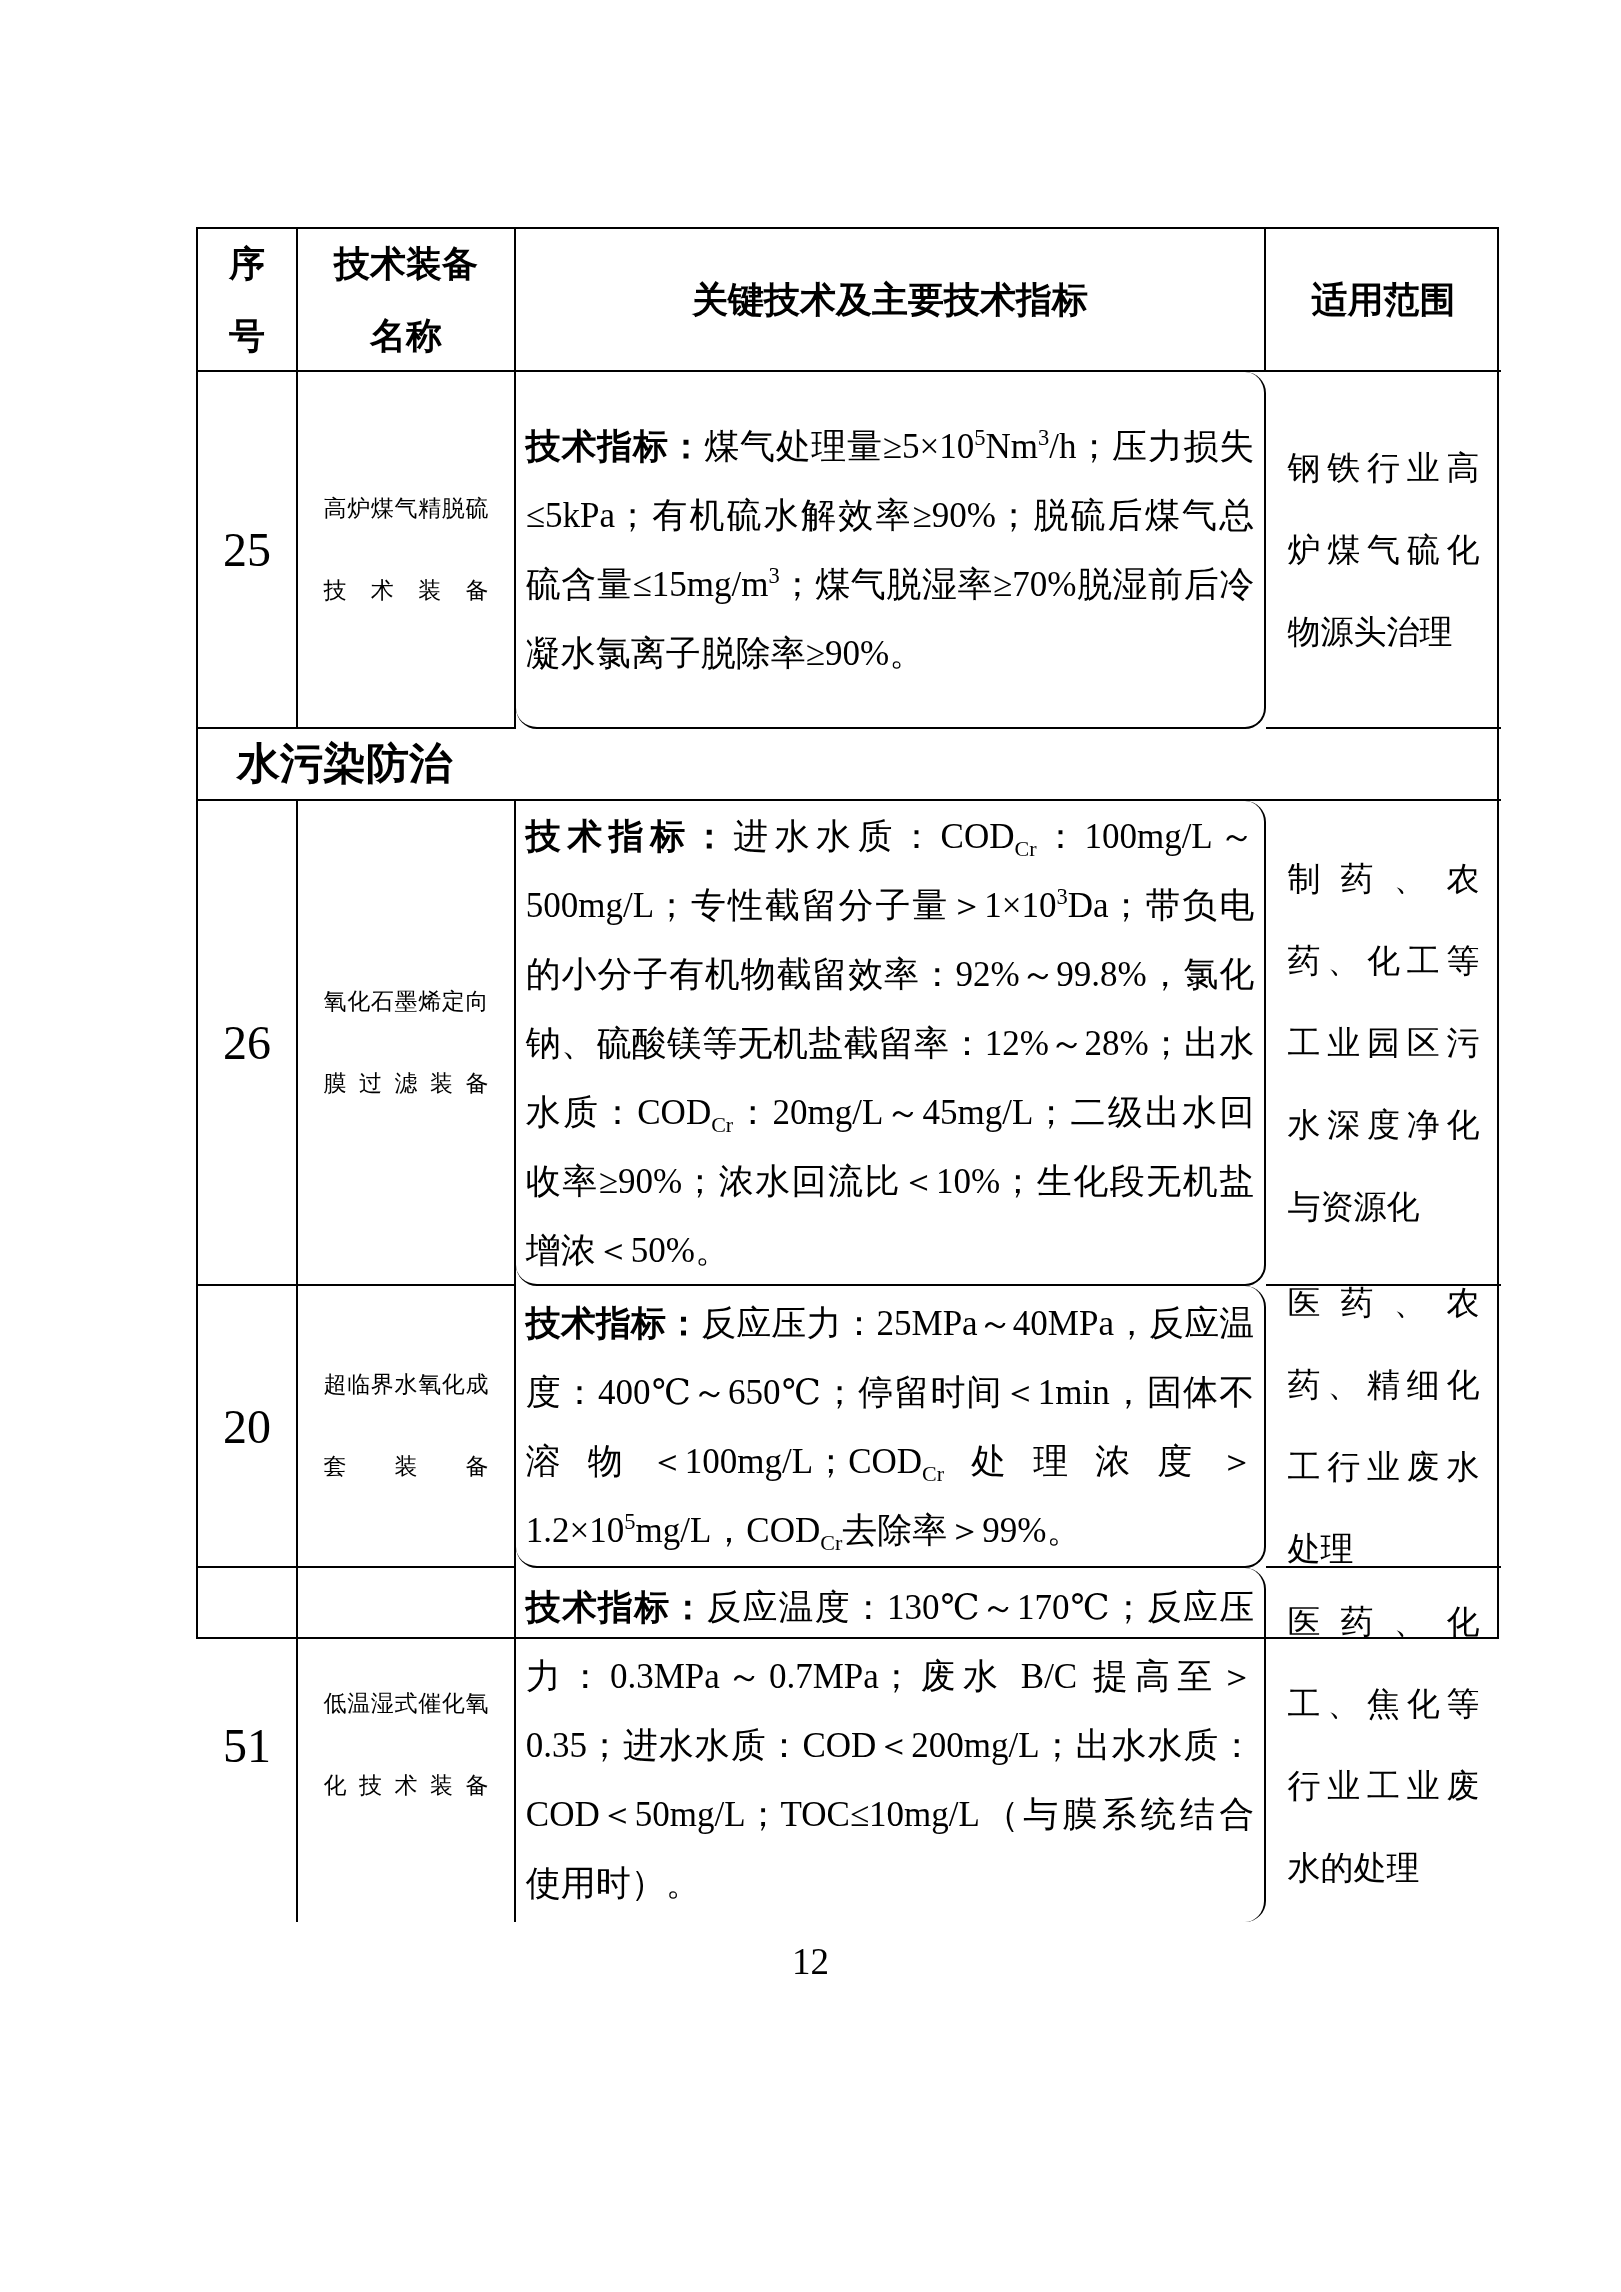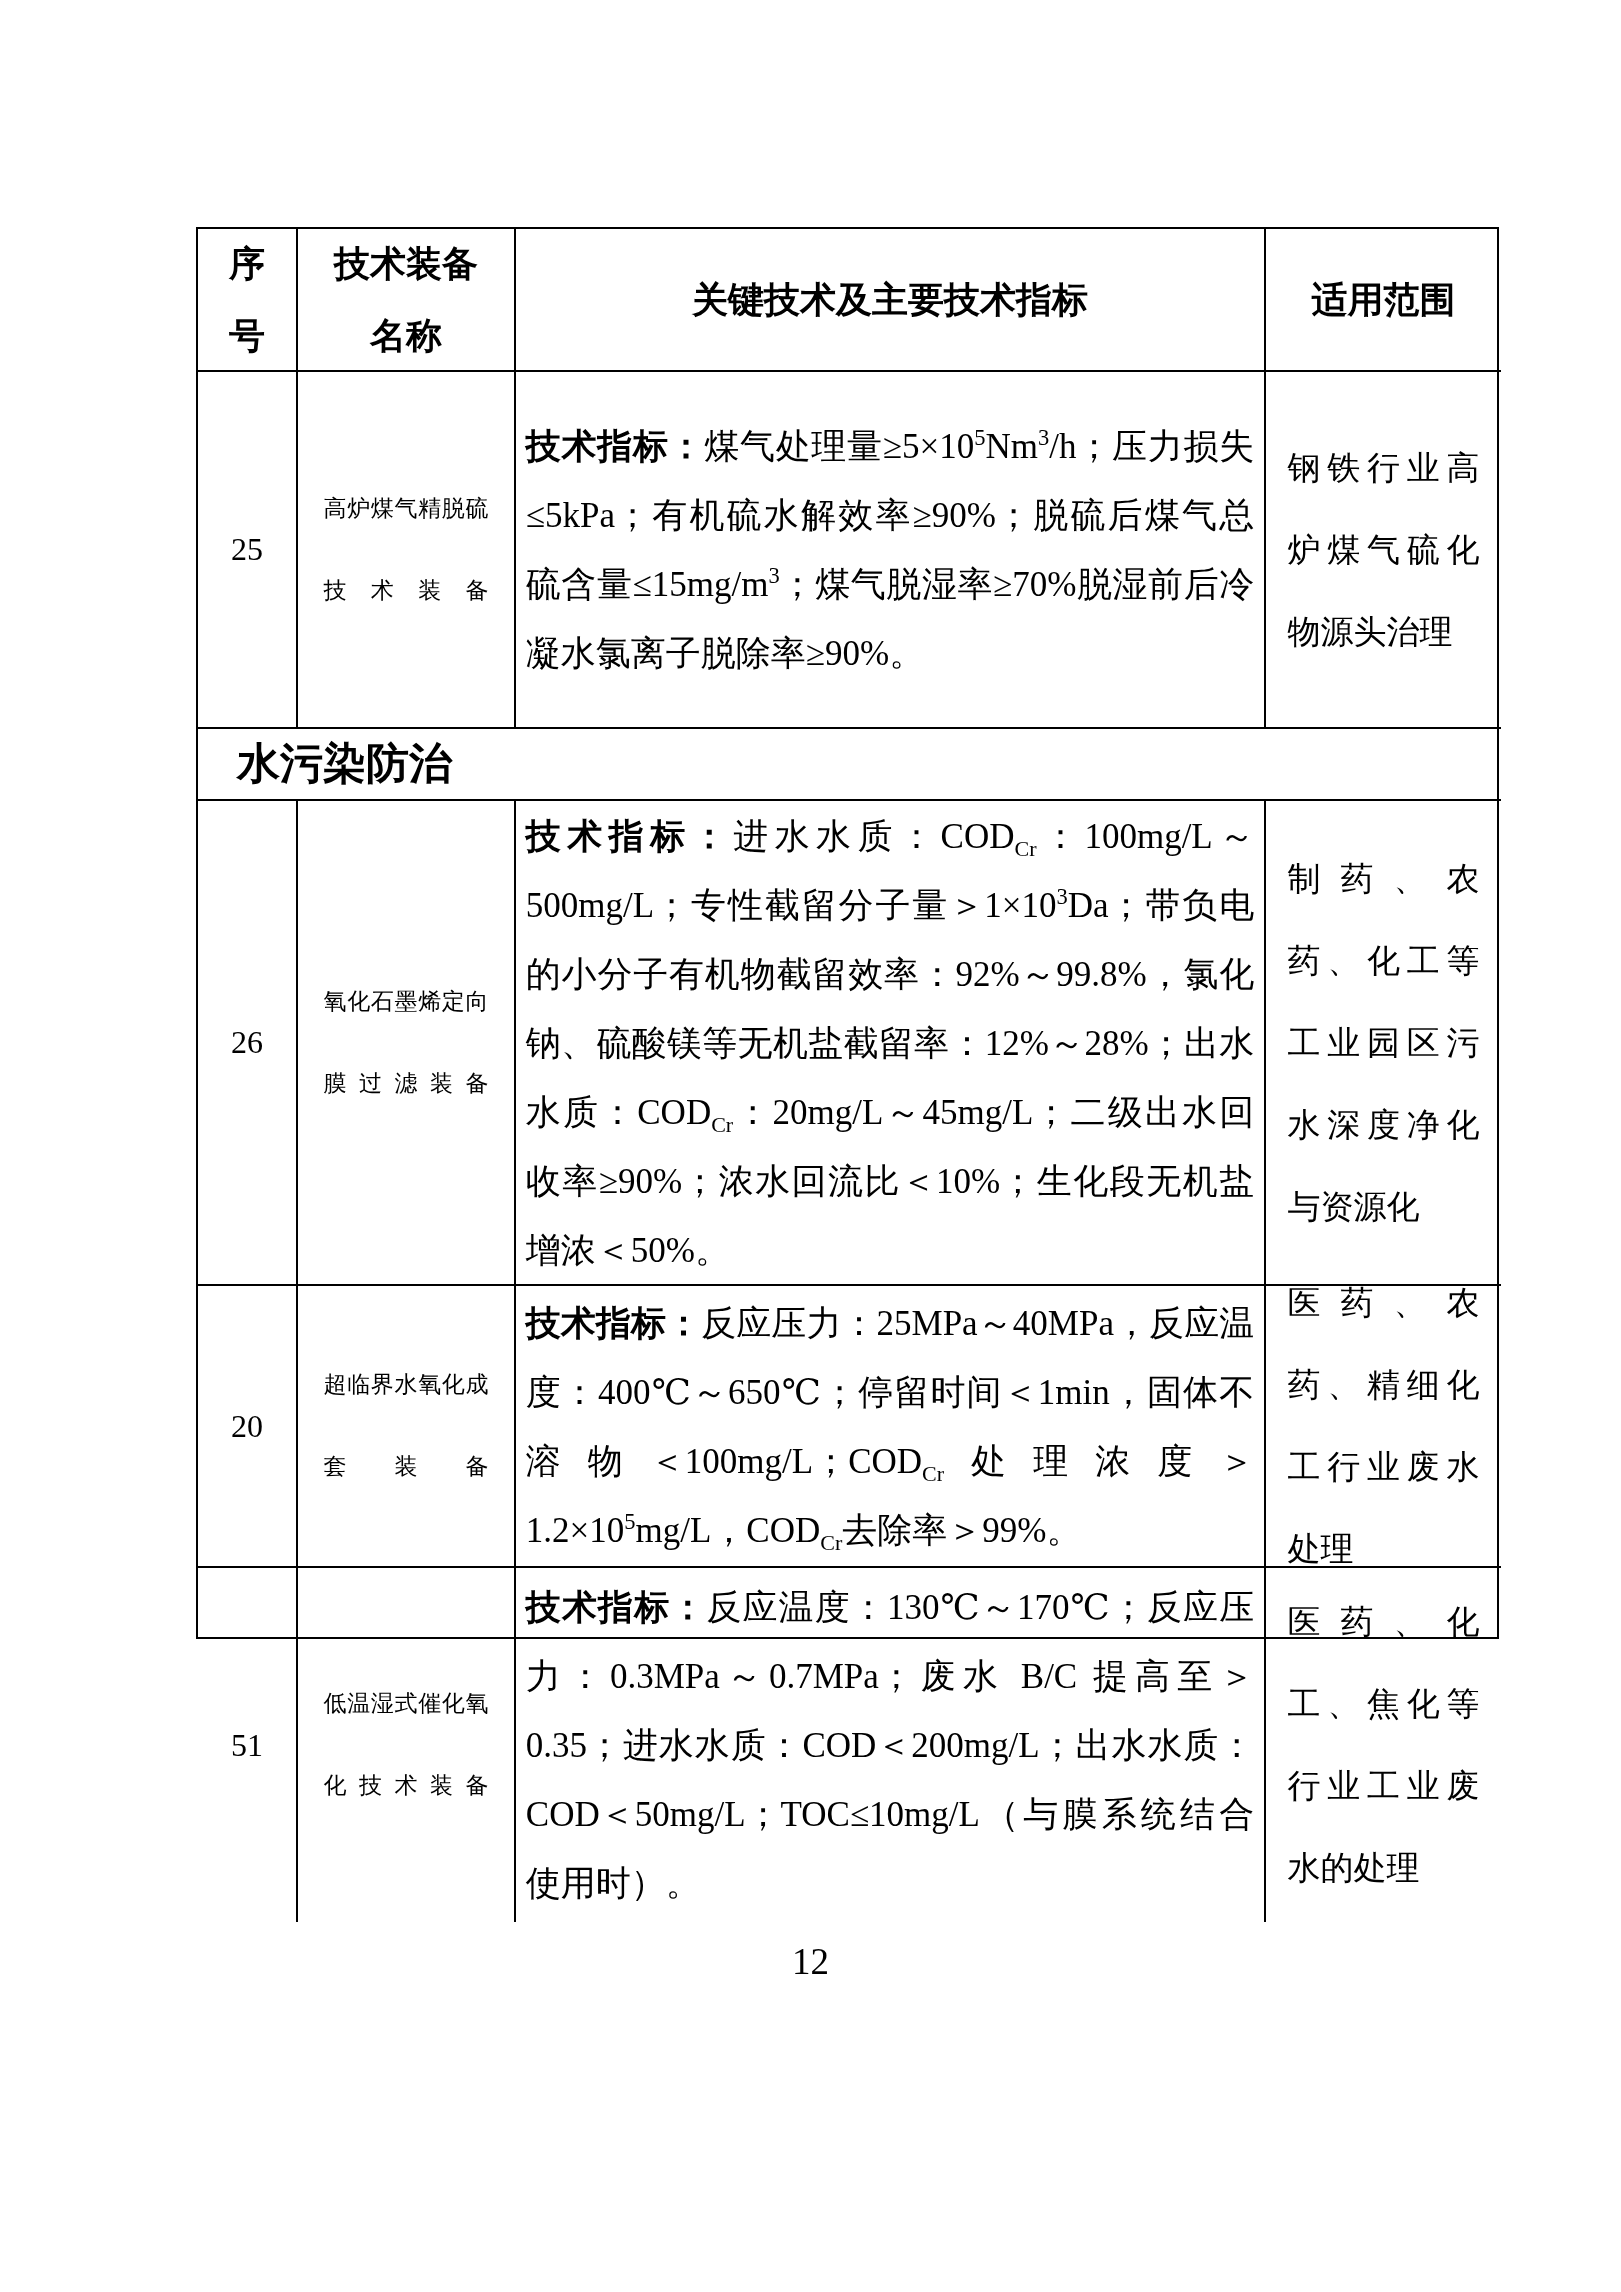--- a/index.html
+++ b/index.html
@@ -34,33 +34,33 @@
   .th {
     font-family: "Liberation Sans", "DejaVu Sans", sans-serif;
     font-weight: 700;
     font-size: 36px; line-height: 72px;
     text-align: center;
   }
   .th .wrap2 { width: 1.2em; }
   .th .wrap4 { width: 4.05em; }
 
   
-  .serial { font-size: 32px; }
+  .serial { font-size: 48px; }
 
   
   .name-cell { padding: 0 25.5px; }
   .name-cell .txt {
     width: 100%;
     font-size: 23px; line-height: 82px;
     text-align: justify; text-align-last: justify;
     text-justify: inter-character;
   }
 
   
-  .spec-cell { padding: 0 9.8px; justify-content: flex-start; }
+  .spec-cell { padding: 0 9.8px; justify-content: flex-start; border-radius: 21px; }
   .spec-cell .txt {
     width: 100%;
     font-size: 35px; line-height: 69px;
     text-align: justify;
   }
   .spec-cell .txt b {
     font-family: "Liberation Sans", "DejaVu Sans", sans-serif;
     font-weight: 700;
   }
   .spec-cell sup { font-size: 22.5px; vertical-align: super; line-height: 0; }

